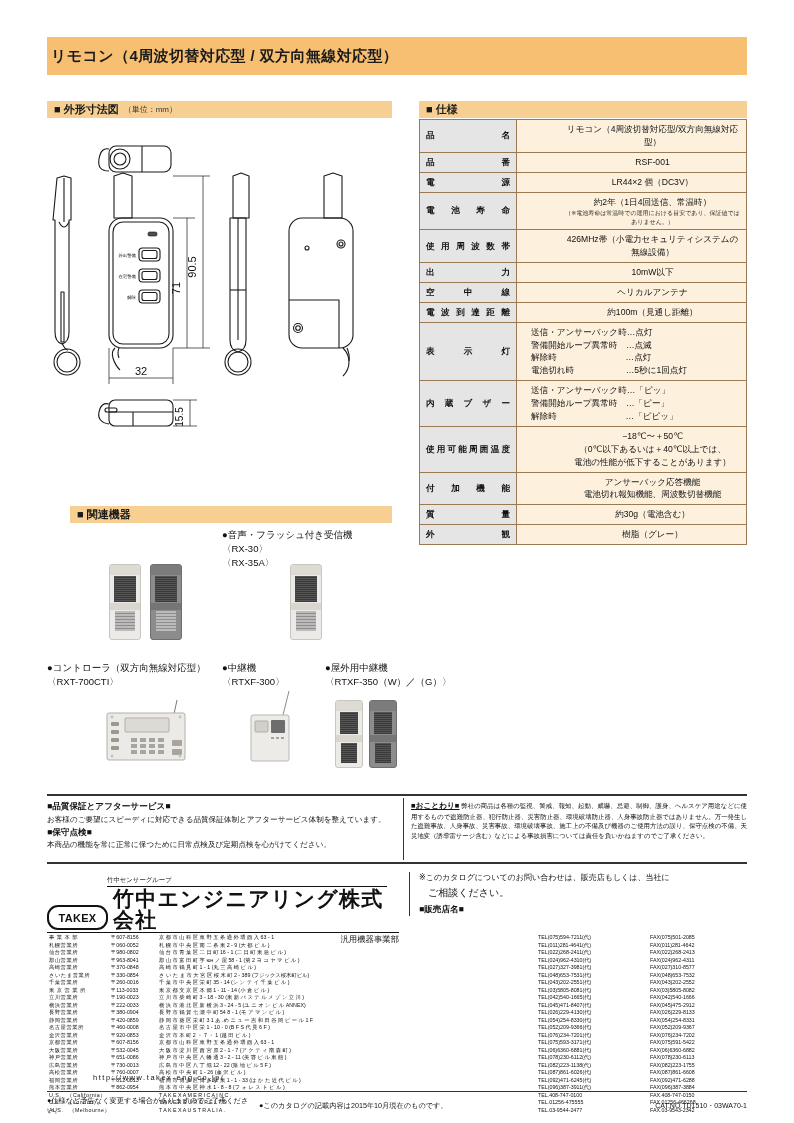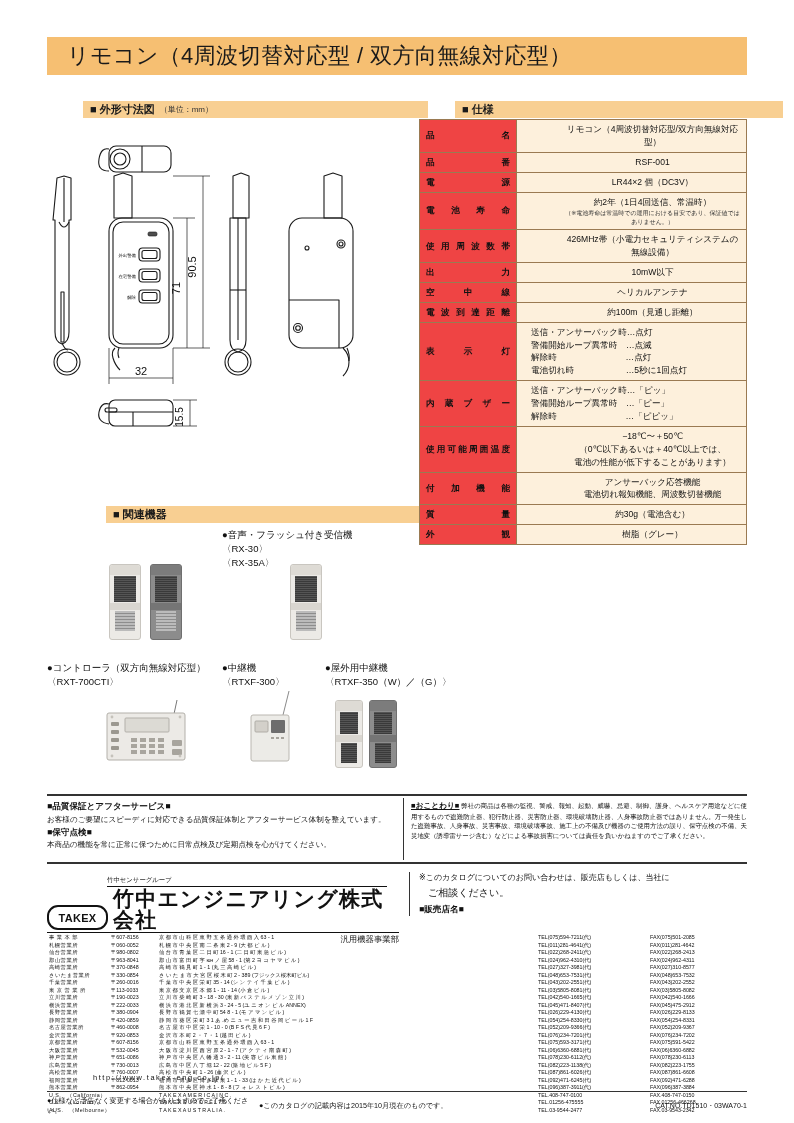--- a/index.html
+++ b/index.html
@@ -7,43 +7,43 @@
   .page{
     position:relative;width:794px;height:1123px;background:#ffffff;
     margin:0 auto;overflow:hidden;box-sizing:border-box;
   }
   
   .title-band{
     position:absolute;left:47px;top:37px;width:700px;height:38px;
     background:#f6bf72;display:flex;align-items:center;
   }
   .title-band .t{
-    font-size:22px;font-weight:normal;color:#1a1a1a;padding-left:20px;letter-spacing:.4px;
+    font-size:15px;font-weight:bold;color:#1a1a1a;padding-left:4px;letter-spacing:.4px;
   }
   
   .secbar{
-    position:absolute;height:17px;background:#f8cf92;display:flex;align-items:center;margin-left:36px;
+    position:absolute;height:17px;background:#f8cf92;display:flex;align-items:center;
   }
   .secbar .lbl{font-size:11px;font-weight:bold;color:#1a1a1a;padding-left:7px;}
   .secbar .sub{font-size:8px;font-weight:normal;color:#333;margin-left:5px;}
   #bar-dim{left:47px;top:101px;width:345px;}
   #bar-spec{left:419px;top:101px;width:328px;}
   #bar-rel{left:70px;top:506px;width:322px;}
 
   
   .spec{
     position:absolute;left:419px;top:119px;width:328px;
     border-collapse:collapse;table-layout:fixed;
   }
   .spec td{
     border:1px solid #9a7a52;font-size:8.6px;color:#111;
     padding:3px 4px;line-height:1.5;vertical-align:middle;
   }
   .spec td.k{
-    width:84px;background:#ef4444;text-align:justify;text-align-last:justify;
+    width:84px;background:#e5e5e5;text-align:justify;text-align-last:justify;
     font-weight:bold;padding:3px 6px;white-space:nowrap;
   }
   .spec td.v{background:#fdf0dc;text-align:center;padding-left:46px;}
   .spec td.v.left{text-align:left;padding-left:14px;}
   .note{display:block;font-size:6px;color:#333;line-height:1.4;margin-top:1px;}
   .rowline{display:block;}
 
   
   .draw{position:absolute;left:47px;top:122px;width:345px;height:370px;}
   .draw svg{display:block;}

